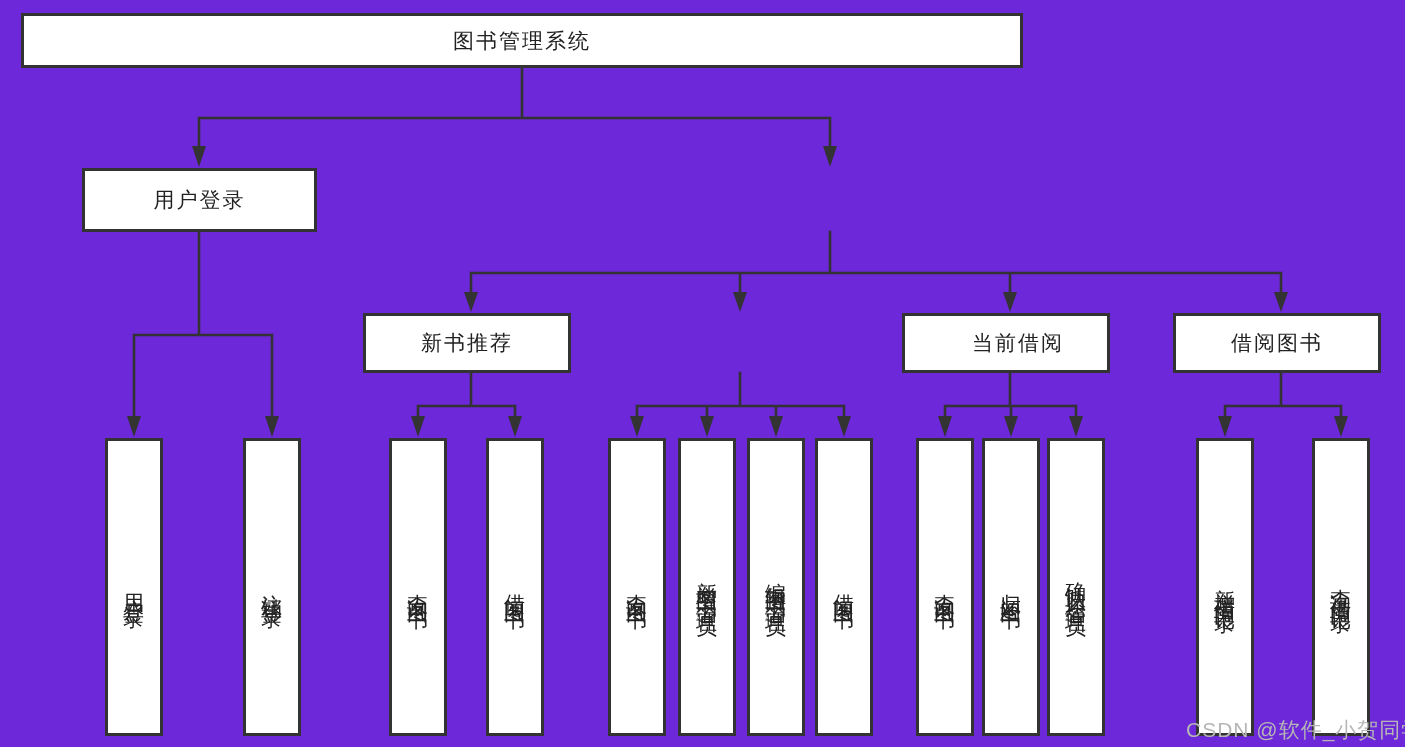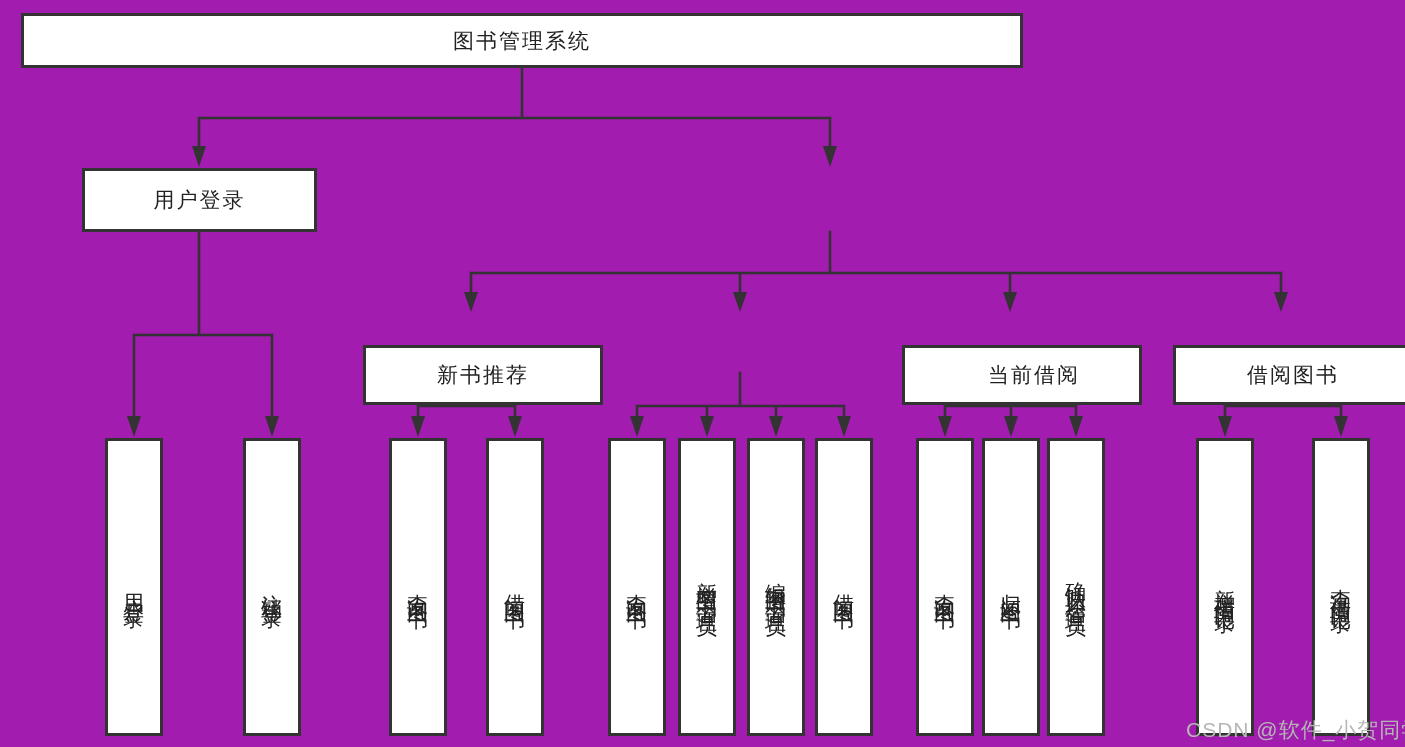--- a/index.html
+++ b/index.html
@@ -5,21 +5,21 @@
   html, body {
     margin: 0;
     padding: 0;
     background: #ffffff;
     font-family: "Liberation Sans", "DejaVu Sans", sans-serif;
   }
   .canvas {
     position: relative;
     width: 1405px;
     height: 747px;
-    background: #a21caf;
+    background: #6d28d9;
     overflow: hidden;
   }
   .connectors {
     position: absolute;
     left: 0;
     top: 0;
     width: 1405px;
     height: 747px;
   }
   .node {
@@ -31,21 +31,21 @@
     align-items: center;
     justify-content: center;
     color: #222222;
     font-size: 21px;
     letter-spacing: 2px;
     text-align: center;
     line-height: 1.2;
   }
   .node.root  { left: 21px;  top: 13px;  width: 1002px; height: 55px; }
   .node.lvl2  { height: 64px; width: 235px; top: 168px; }
-  .node.lvl3  { height: 60px; width: 240px; top: 313px; margin-top: 32px; }
+  .node.lvl3  { height: 60px; width: 208px; top: 313px; }
   .node.leaf {
     top: 438px;
     width: 58px;
     height: 298px;
     writing-mode: vertical-rl;
     letter-spacing: 5px;
     font-size: 21px;
     line-height: 1;
   }
   .watermark {

